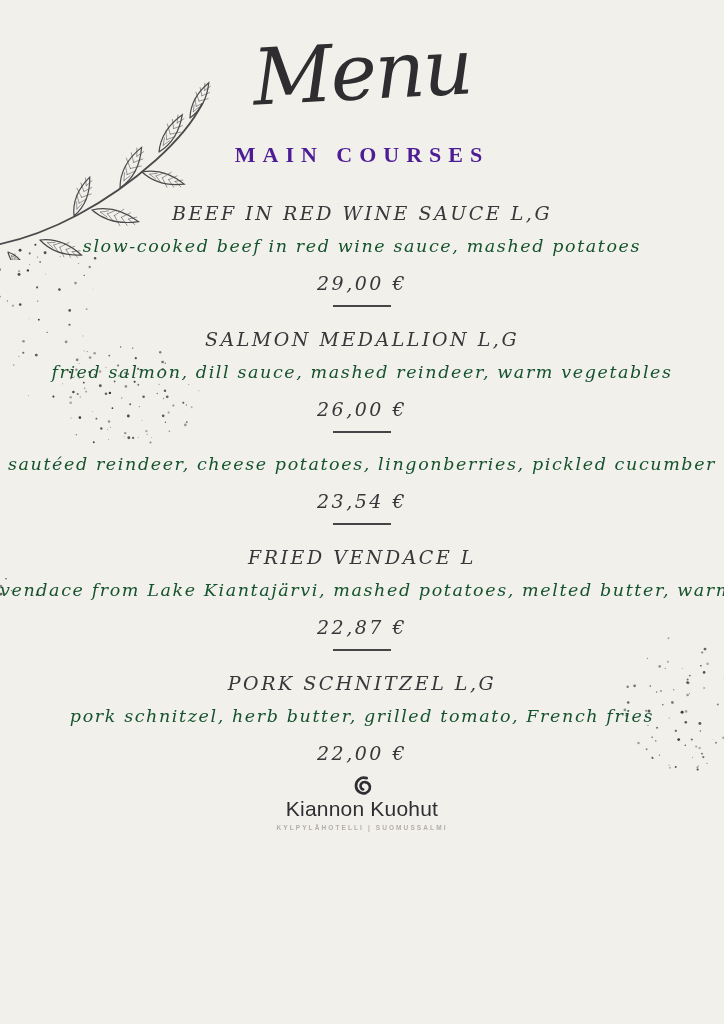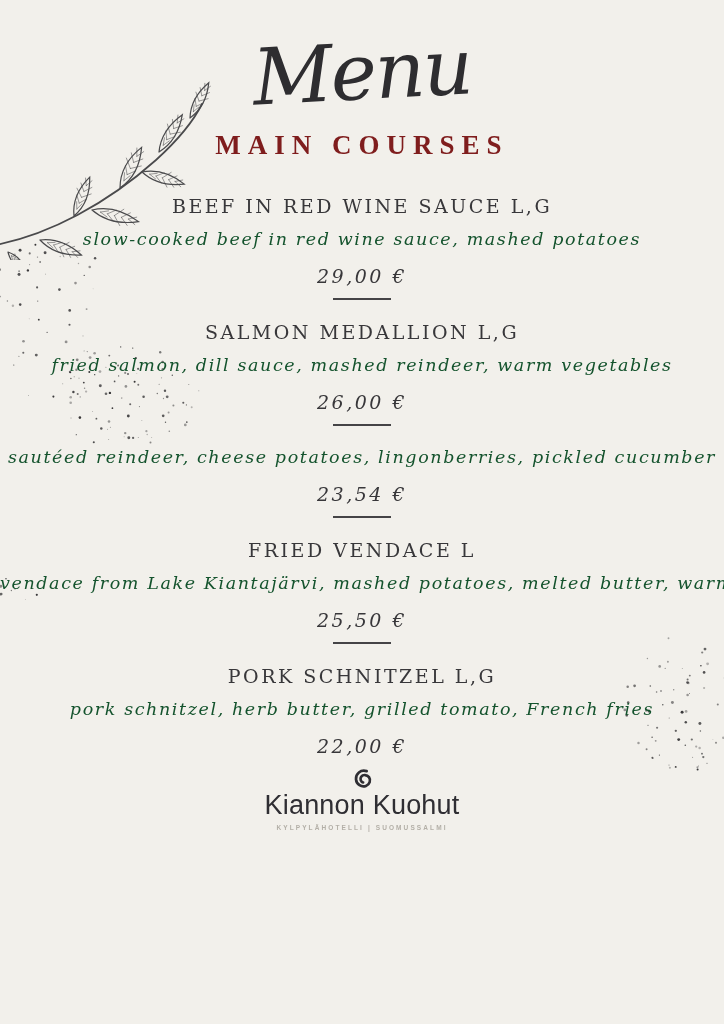--- a/index.html
+++ b/index.html
@@ -10,41 +10,41 @@
   }
   .branch{position:absolute;left:-6px;top:48px;width:232px;height:212px;}
   .speckles{position:absolute;inset:0;width:724px;height:1024px;pointer-events:none;}
   .content{position:absolute;inset:0;text-align:center;padding-top:24px;}
   .script-title{
     font-family:"DejaVu Serif", serif;font-style:italic;font-weight:400;
     font-size:78px;line-height:1.25;letter-spacing:-2px;color:#2e2d30;
     transform:rotate(-3deg);margin:0 0 6px 0;
   }
   .section-heading{
-    font-family:"Liberation Serif", serif;font-weight:600;font-size:27px;
-    letter-spacing:7px;color:#7f1d1d;margin:8px 0 34px 0;
+    font-family:"Liberation Serif", serif;font-weight:600;font-size:22px;
+    letter-spacing:7px;color:#4c1d95;margin:20px 0 34px 0;
   }
   .menu-item{margin:0;}
   .item-name{
-    font-weight:500;font-size:19px;letter-spacing:2.5px;
+    font-style:italic;font-weight:500;font-size:19px;letter-spacing:2.5px;
     margin:0 0 12px 0;color:#38373a;
   }
   .item-desc{
     font-style:italic;font-size:17.5px;letter-spacing:1.6px;
     margin:0 0 15px 0;color:#14532d;white-space:nowrap;
   }
   .item-price{
     font-style:italic;font-size:19px;letter-spacing:2.5px;
     margin:16px 0 11px 0;color:#38373a;
   }
   .divider{width:58px;height:2px;background:#454446;margin:0 auto 21px auto;}
   .footer{margin-top:4px;}
   .logo-icon{display:block;margin:0 auto 1px auto;width:21px;height:21px;}
   .brand-name{
-    font-family:"Liberation Sans", sans-serif;font-size:27px;font-weight:500;
+    font-family:"Liberation Sans", sans-serif;font-size:21px;font-weight:500;
     color:#2f2e33;letter-spacing:0.2px;margin:0;
   }
   .tagline{
     font-family:"Liberation Sans", sans-serif;font-size:6.5px;font-weight:700;
     color:#b3afa7;letter-spacing:2.1px;margin:3px 0 0 0;
   }
 </style>
 </head>
 <body>
 
@@ -381,21 +381,21 @@
 
     <section class="menu-item">
       <p class="item-desc">sautéed reindeer, cheese potatoes, lingonberries, pickled cucumber</p>
       <p class="item-price">23,54 €</p>
       <div class="divider"></div>
     </section>
 
     <section class="menu-item">
       <h3 class="item-name">FRIED VENDACE L</h3>
       <p class="item-desc">vendace from Lake Kiantajärvi, mashed potatoes, melted butter, warm vegetables</p>
-      <p class="item-price">25,50 €</p>
+      <p class="item-price">22,87 €</p>
       <div class="divider"></div>
     </section>
 
 
     <section class="menu-item">
       <h3 class="item-name">PORK SCHNITZEL L,G</h3>
       <p class="item-desc">pork schnitzel, herb butter, grilled tomato, French fries</p>
       <p class="item-price">22,00 €</p>
     </section>
 

